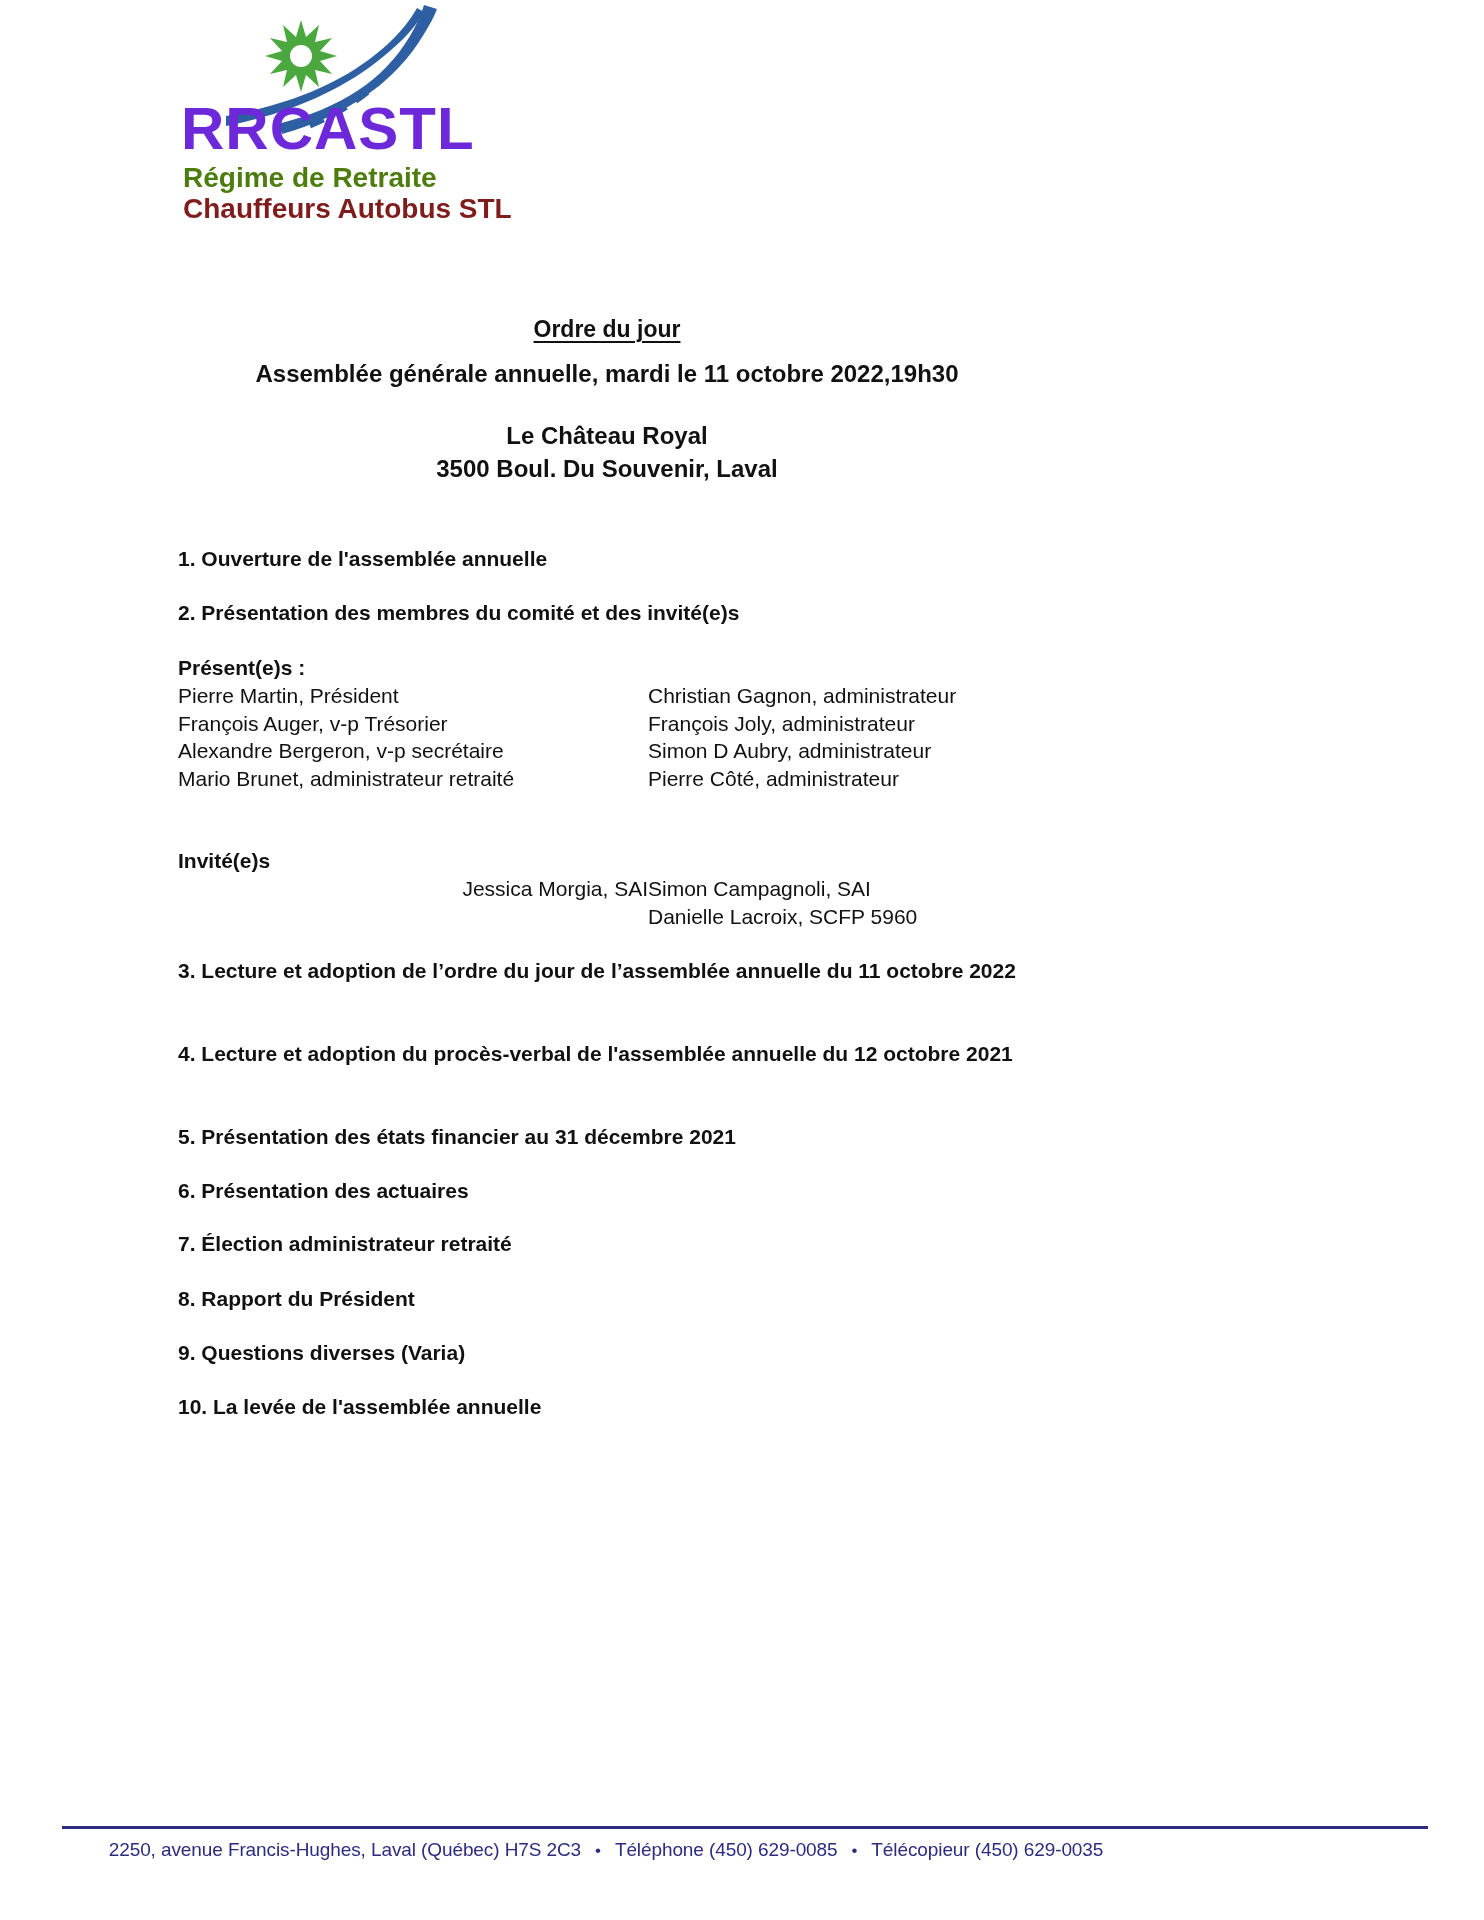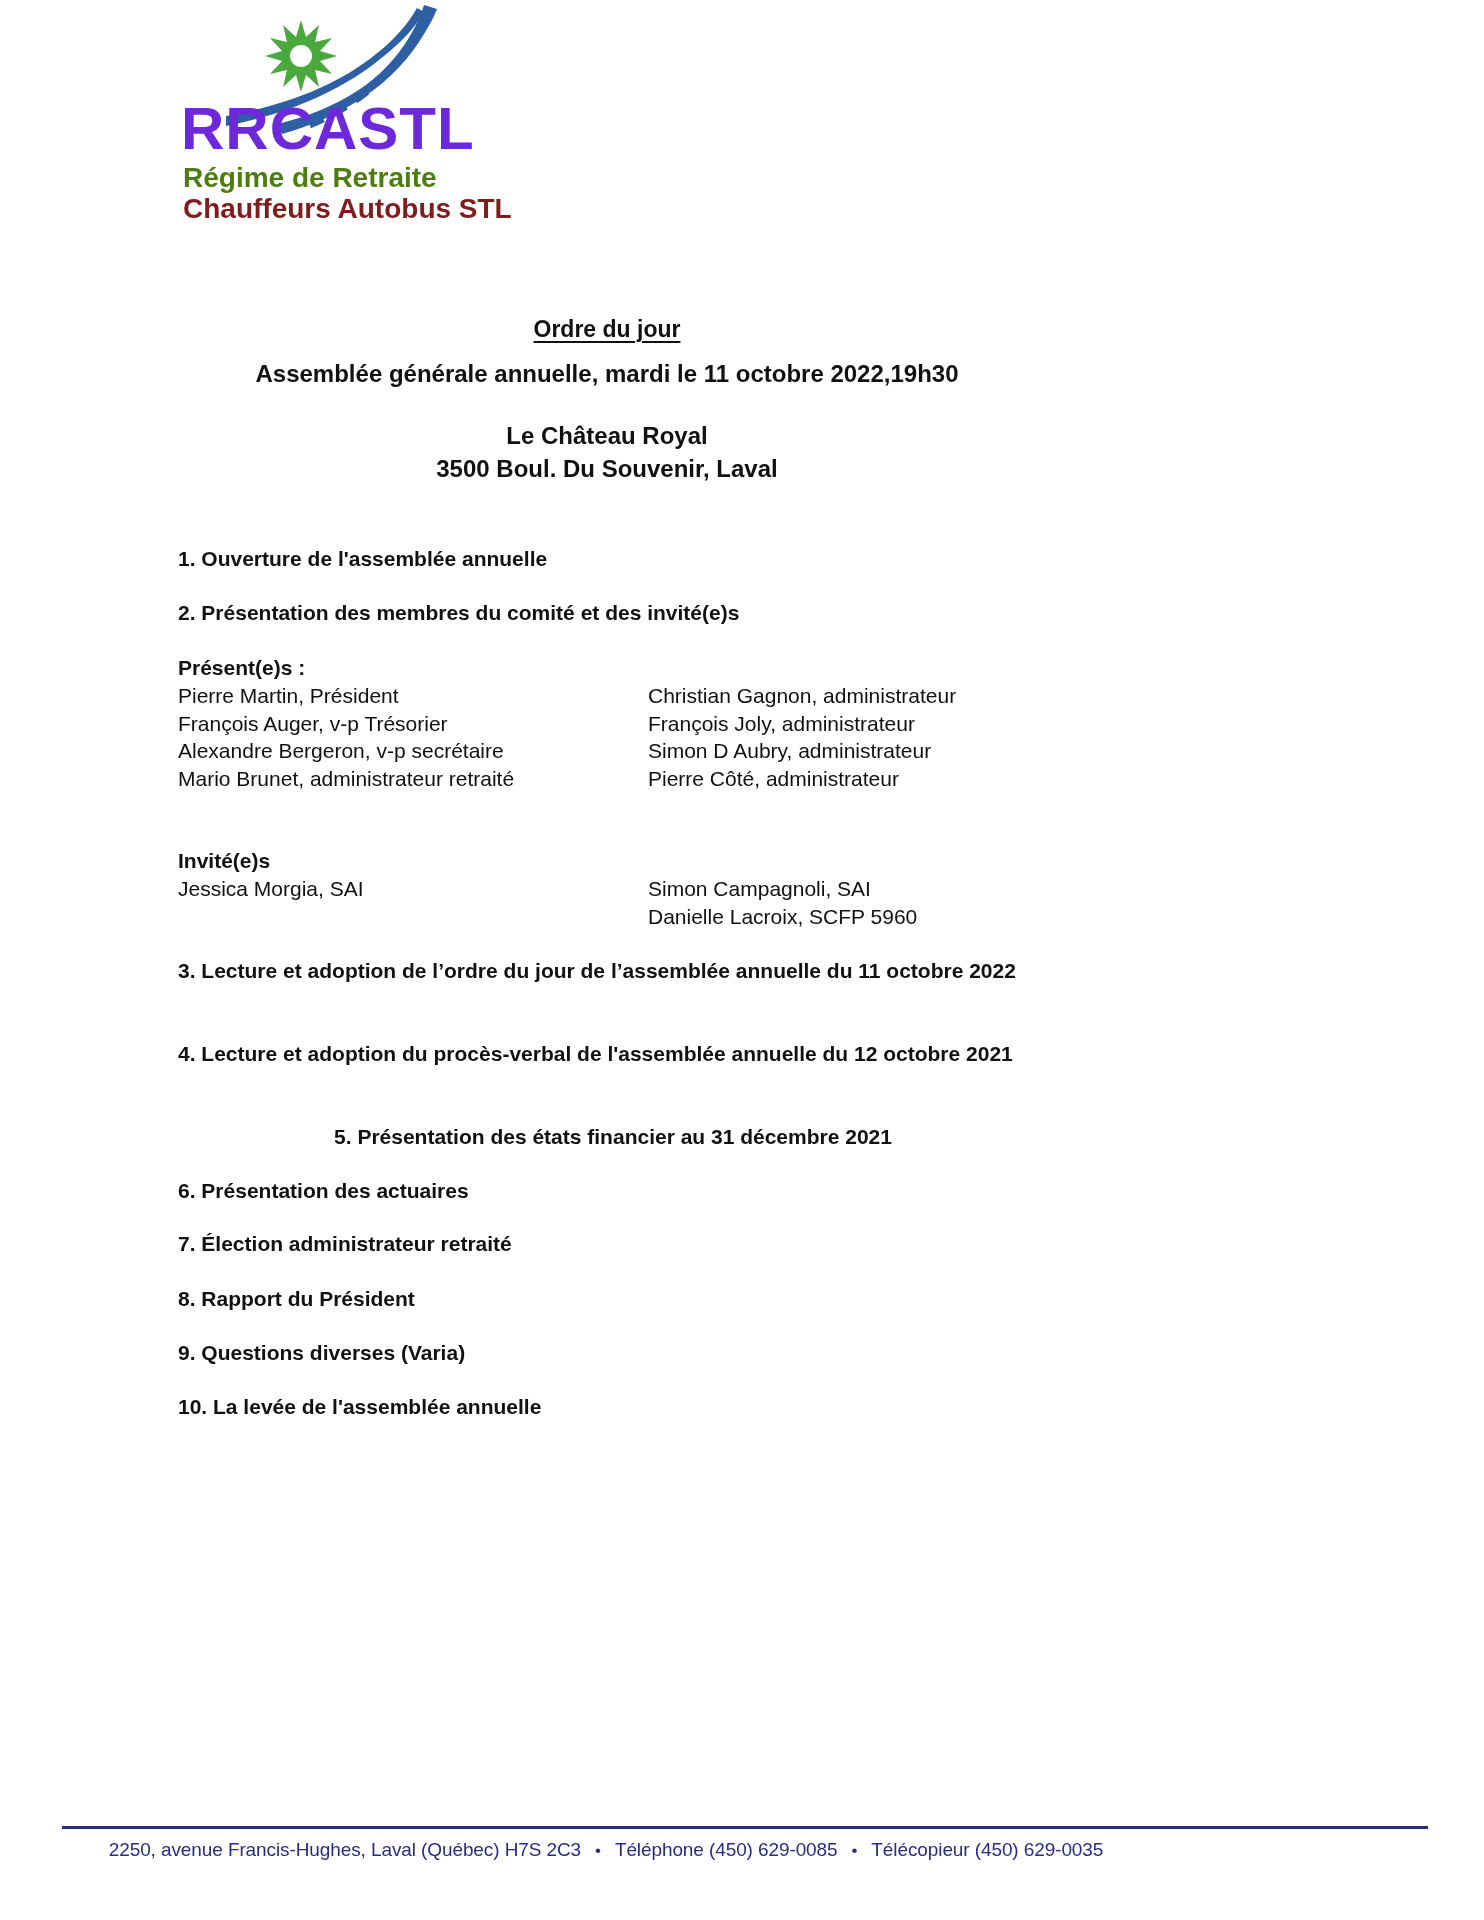--- a/index.html
+++ b/index.html
@@ -26,36 +26,36 @@
     text-decoration:underline; text-decoration-thickness:2px; text-underline-offset:4px;margin-top:44px;
   }
   .meeting-heading { top:360px; text-align:center; font-size:24px; font-weight:700; }
   .venue { top:419px; text-align:center; font-size:24px; font-weight:700; line-height:33px; }
 
   .agenda-item { font-size:21px; font-weight:700; line-height:28px; width:870px; }
   .i1  { top:545px; }
   .i2  { top:599px; }
   .i3  { top:957px; }
   .i4  { top:1040px; }
-  .i5  { top:1123px;text-align:center; }
+  .i5  { top:1123px; }
   .i6  { top:1177px; }
   .i7  { top:1230px; }
   .i8  { top:1285px; }
   .i9  { top:1339px; }
   .i10 { top:1393px; }
 
   .group-label { font-size:21px; font-weight:700; line-height:28px; }
   .present-label { top:654px; }
   .invited-label { top:847px; }
 
   .name-col { font-size:21px; font-weight:400; line-height:27.5px; }
   .name-col > div { height:27.5px; }
   .present-left  { left:178px; top:682px; width:470px; }
   .present-right { left:648px; top:682px; width:400px; }
-  .invited-left  { left:178px; top:875px; width:470px; }
+  .invited-left  { left:178px; top:875px; width:470px;text-align:right; }
   .invited-right { left:648px; top:875px; width:400px; }
 
   
   .footer-divider { left:62px; top:1826px; width:1366px; height:3px; background:#2b2b80; }
   .footer-text {
     left:96px; top:1839px; width:1020px; text-align:center; white-space:nowrap;
     font-size:19px; color:#2b2b80; letter-spacing:-0.1px;
   }
   .footer-text .sep { display:inline-block; margin:0 14px; font-size:17px; }
 </style>

